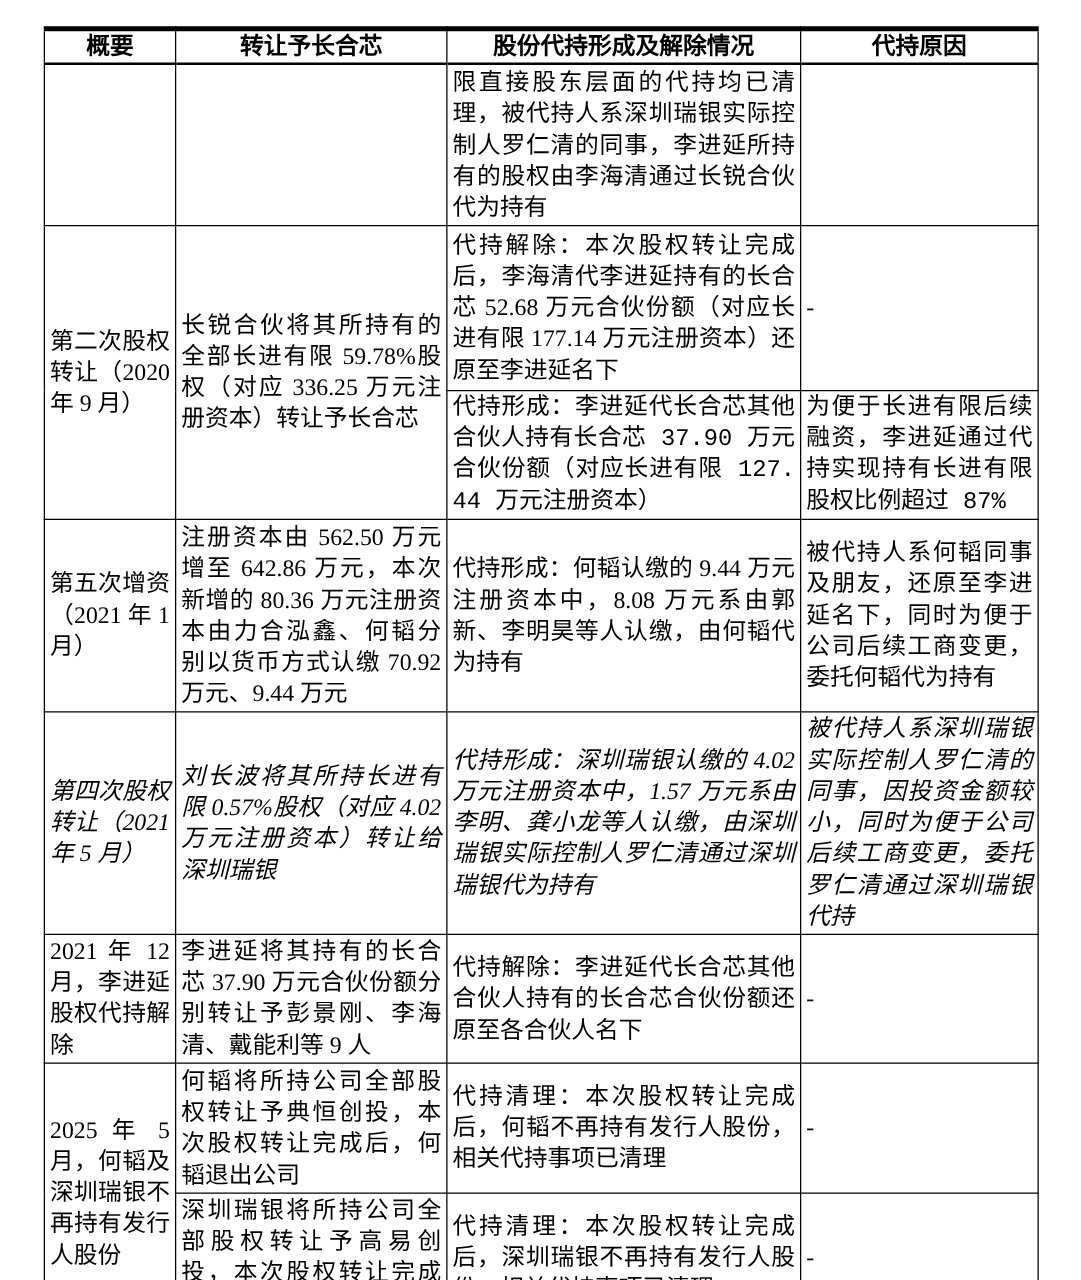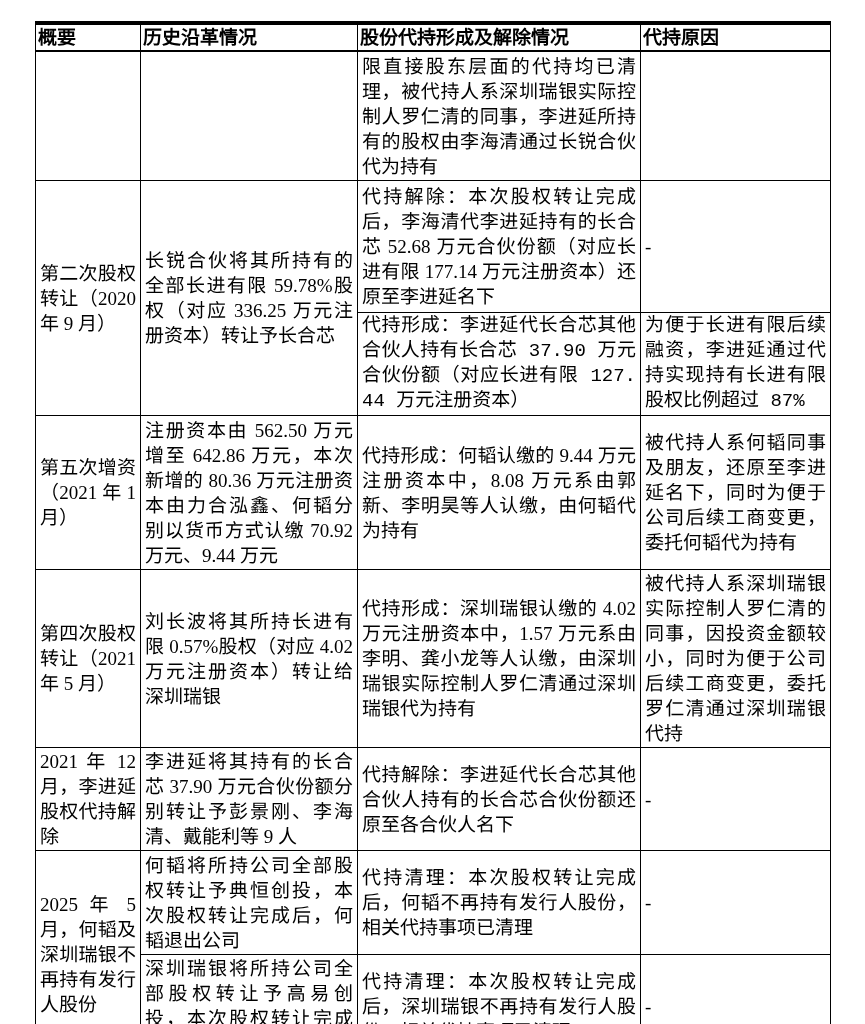--- a/index.html
+++ b/index.html
@@ -33,52 +33,53 @@
   table.holding-table th {
     border: 1px solid #000000;
     padding: 1px 4px;
     vertical-align: middle;
     text-align: justify;
     text-justify: inter-character;
     overflow: hidden;
     word-break: break-all;
   }
   table.holding-table th {
+    text-align: center;
     font-weight: bold;
     height: 24px;
     border-bottom: 2px solid #000000;
     padding: 0 2px;
   }
   td.c1 { padding: 1px 3px; }
   td.c3 { padding: 1px 6px 1px 5px; }
   td.c4 { padding: 1px 4px 1px 5px; }
   tr.r-carry  td { height: 126px; }
   tr.r-t2a    td { height: 129px; }
   tr.r-t2b    td { height: 99px; font-family: Liberation Mono, monospace;  }
   tr.r-inc5   td { height: 151px; }
-  tr.r-t4     td { height: 152px; }
+  tr.r-t4     td { height: 152px; font-style: italic; }
   tr.r-rel21  td { height: 99px;  }
   tr.r-exitA  td { height: 101px; }
   tr.r-exitB  td { height: 99px;  }
 </style>
 </head>
 <body>
 
 <div class="doc-page">
   <table class="holding-table">
     <colgroup>
       <col style="width:105px">
       <col style="width:217px">
       <col style="width:283px">
       <col style="width:190px">
     </colgroup>
     <thead>
       <tr>
         <th>概要</th>
-        <th>历史沿革情况</th>
+        <th>转让予长合芯</th>
         <th>股份代持形成及解除情况</th>
         <th>代持原因</th>
       </tr>
     </thead>
     <tbody>
       <tr class="r-carry">
         <td class="c1"></td>
         <td class="c2"></td>
         <td class="c3">限直接股东层面的代持均已清理，被代持人系深圳瑞银实际控制人罗仁清的同事，李进延所持有的股权由李海清通过长锐合伙代为持有</td>
         <td class="c4"></td>

